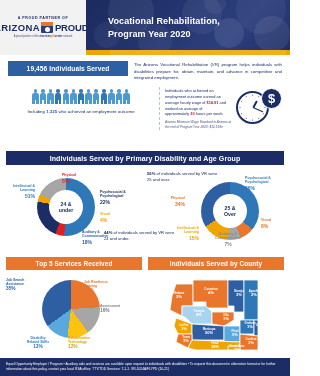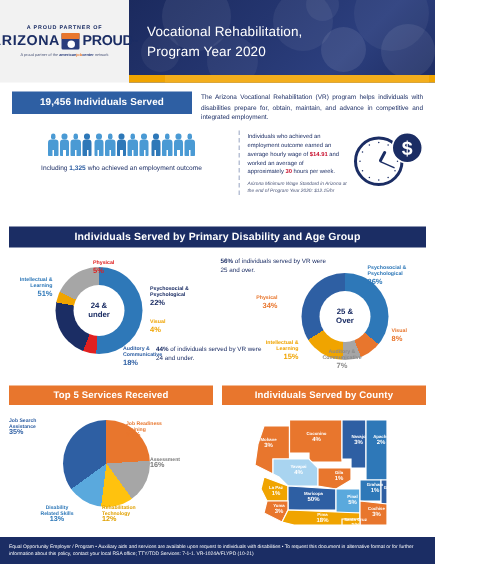--- a/index.html
+++ b/index.html
@@ -82,23 +82,23 @@
   .b2 { width: 34px; height: 34px; left: 52px; top: 24px; background: rgba(255,255,255,0.05); }
   .b3 { width: 40px; height: 40px; left: 96px; top: -6px; background: rgba(255,255,255,0.06); }
   .b4 { width: 30px; height: 30px; left: 128px; top: 18px; background: rgba(255,255,255,0.09); }
   .b5 { width: 50px; height: 50px; left: 150px; top: -16px; background: rgba(255,255,255,0.05); }
   .b6 { width: 36px; height: 36px; left: 168px; top: 16px; background: rgba(255,255,255,0.08); }
   .b7 { width: 26px; height: 26px; left: 8px; top: 22px; background: rgba(255,255,255,0.05); }
   .b8 { width: 22px; height: 22px; left: 118px; top: -8px; background: rgba(255,255,255,0.06); }
   .header-title {
     position: relative; z-index: 2;
     color: #ffffff;
-    font-size: 9px; font-weight: 400;
+    font-size: 9px; font-weight: 700;
     line-height: 1.35;
-    padding-left: 12px;
+    padding-left: 22px;
     letter-spacing: 0.1px;
   }
   .gold-bar {
     position: absolute;
     left: 86px; right: 0; bottom: 0;
     height: 5px;
     background: #f0a400;
     z-index: 4;
   }
   .gold-bar-inner {

